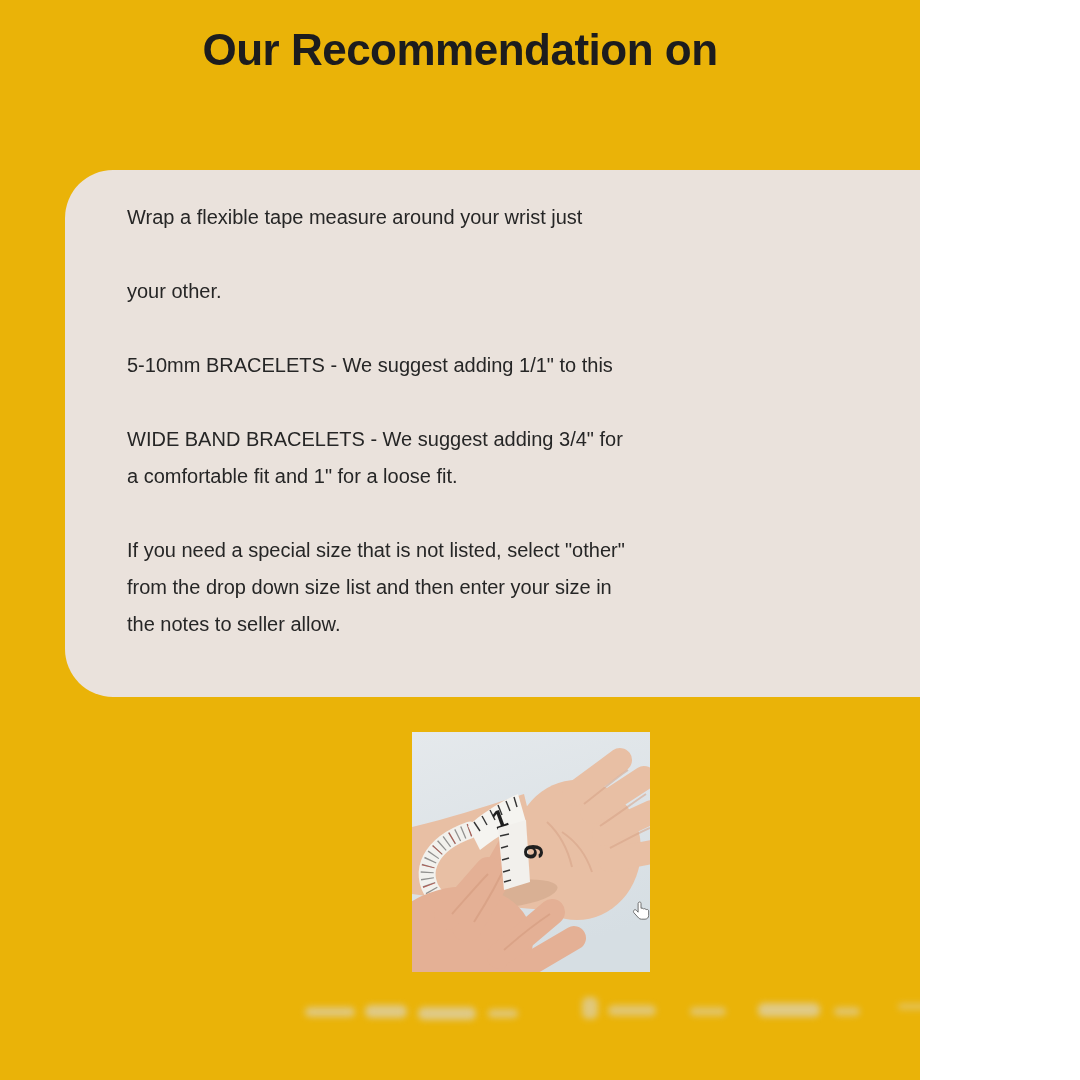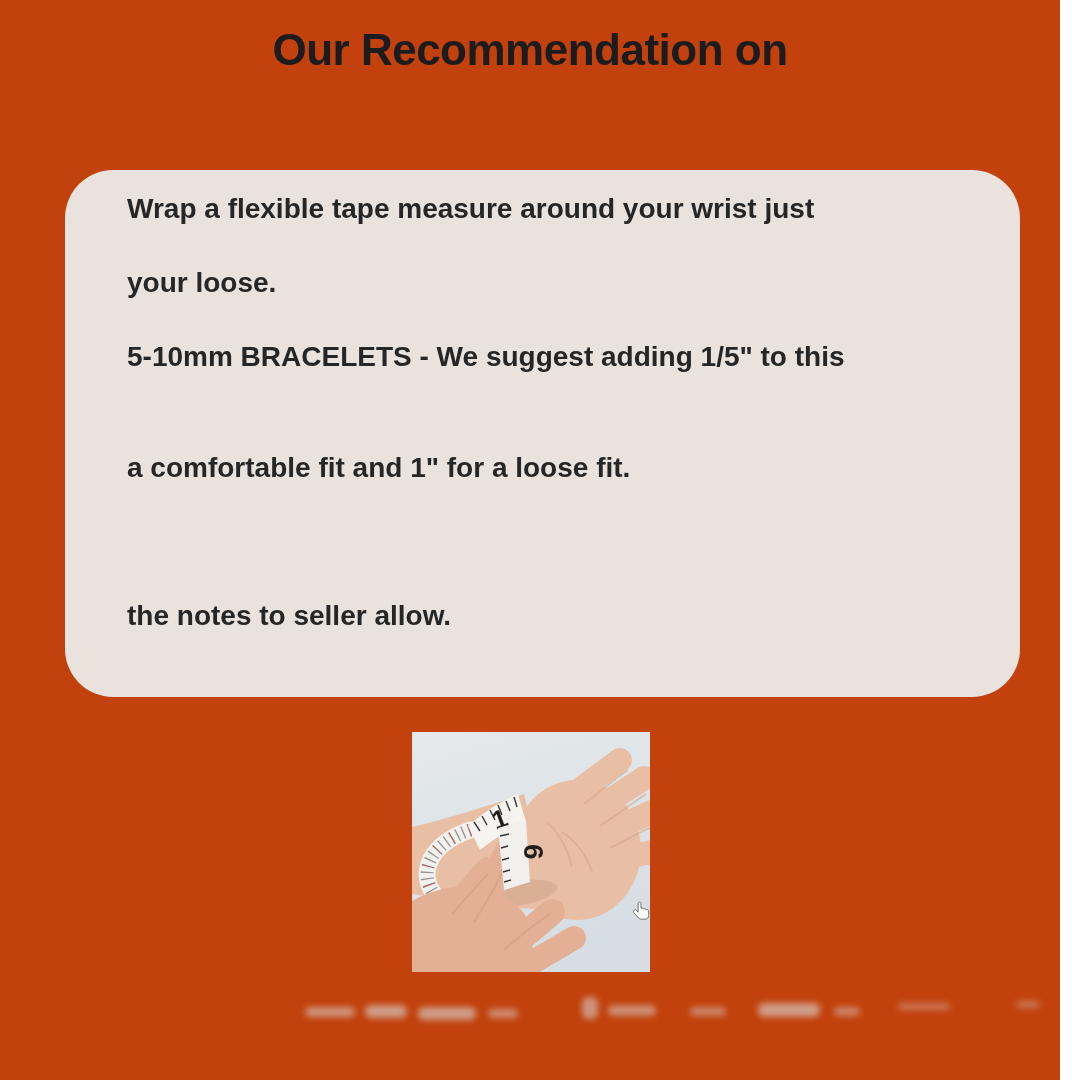--- a/index.html
+++ b/index.html
@@ -1,19 +1,19 @@
 <!DOCTYPE html>
 <html><head>
 <meta charset="utf-8">
 <style>
   html,body{margin:0;padding:0;background:#ffffff;}
   .page{
     position:relative;
-    width:1060px;height:1080px;
-    background:#c2410c;
+    width:920px;height:1080px;
+    background:#eab308;
     overflow:hidden;
     font-family:"Liberation Sans", sans-serif;
   }
   .title{
     position:absolute;
     top:24px;left:0;right:0;
     text-align:center;
     font-size:44px;
     font-weight:700;
     letter-spacing:-0.5px;
@@ -24,23 +24,23 @@
     position:absolute;
     left:65px;top:170px;
     width:955px;height:527px;
     background:#EAE2DC;
     border-radius:48px;
     box-sizing:border-box;
     padding:16px 70px 0 62px;
     color:#262626;
   }
   .info-box p{
-    margin:4px 0 37px 0;
-    font-size:28px;
-    font-weight:700;
+    margin:13px 0 37px 0;
+    font-size:20px;
+    font-weight:400;
     line-height:37px;
   }
   .info-box .line{white-space:nowrap;}
   .photo{
     position:absolute;
     left:412px;top:732px;
     width:238px;height:240px;
   }
   .photo svg{display:block;}
   .watermark{
@@ -74,32 +74,32 @@
 <div class="page">
 
   <div class="title">
     <div>Our Recommendation on</div>
   </div>
 
   <div class="info-box">
     <p>
       <span class="line">Wrap a flexible tape measure around your wrist just</span><br>
       <br>
-      <span class="line">your loose.</span>
-    </p>
-    <p>
-      <span class="line">5-10mm BRACELETS - We suggest adding 1/5" to this</span><br>
-    </p>
-    <p>
-      <br>
+      <span class="line">your other.</span>
+    </p>
+    <p>
+      <span class="line">5-10mm BRACELETS - We suggest adding 1/1" to this</span><br>
+    </p>
+    <p>
+      <span class="line">WIDE BAND BRACELETS - We suggest adding 3/4" for</span><br>
       <span class="line">a comfortable fit and 1" for a loose fit.</span>
     </p>
     <p>
-      <br>
-      <br>
+      <span class="line">If you need a special size that is not listed, select "other"</span><br>
+      <span class="line">from the drop down size list and then enter your size in</span><br>
       <span class="line">the notes to seller allow.</span>
     </p>
   </div>
 
   <div class="photo">
     <svg width="238" height="240" viewBox="0 0 238 240" xmlns="http://www.w3.org/2000/svg">
       <defs>
         <linearGradient id="bgGrad" x1="0" y1="0" x2="0.3" y2="1">
           <stop offset="0" stop-color="#e5e9ec"></stop>
           <stop offset="1" stop-color="#d6dee3"></stop>

